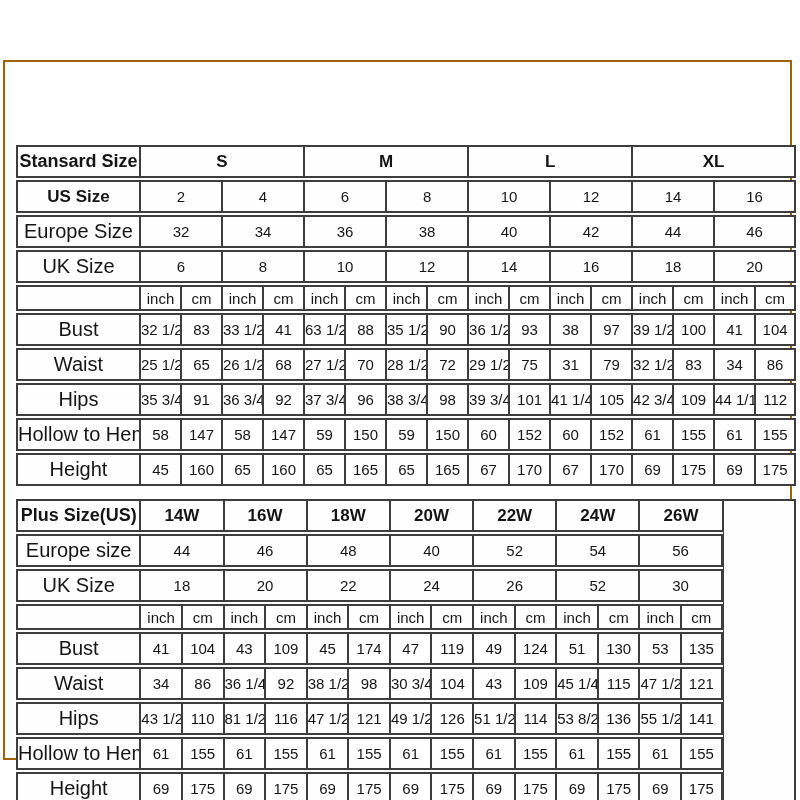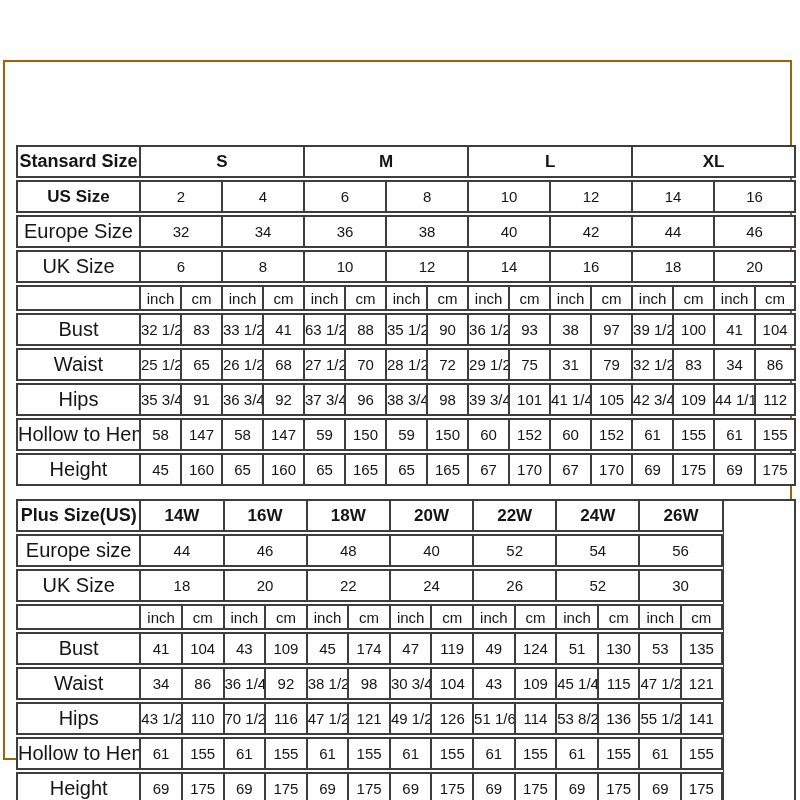--- a/index.html
+++ b/index.html
@@ -314,27 +314,27 @@
           <td class="value-cell">109</td>
           <td class="value-cell">45 1/4</td>
           <td class="value-cell">115</td>
           <td class="value-cell">47 1/2</td>
           <td class="value-cell">121</td>
         </tr>
         <tr>
           <td class="row-label">Hips</td>
           <td class="value-cell">43 1/2</td>
           <td class="value-cell">110</td>
-          <td class="value-cell">70 1/2</td>
+          <td class="value-cell">81 1/2</td>
           <td class="value-cell">116</td>
           <td class="value-cell">47 1/2</td>
           <td class="value-cell">121</td>
           <td class="value-cell">49 1/2</td>
           <td class="value-cell">126</td>
-          <td class="value-cell">51 1/6</td>
+          <td class="value-cell">51 1/2</td>
           <td class="value-cell">114</td>
           <td class="value-cell">53 8/2</td>
           <td class="value-cell">136</td>
           <td class="value-cell">55 1/2</td>
           <td class="value-cell">141</td>
         </tr>
         <tr>
           <td class="row-label">Hollow to Hem</td>
           <td class="value-cell">61</td>
           <td class="value-cell">155</td>

